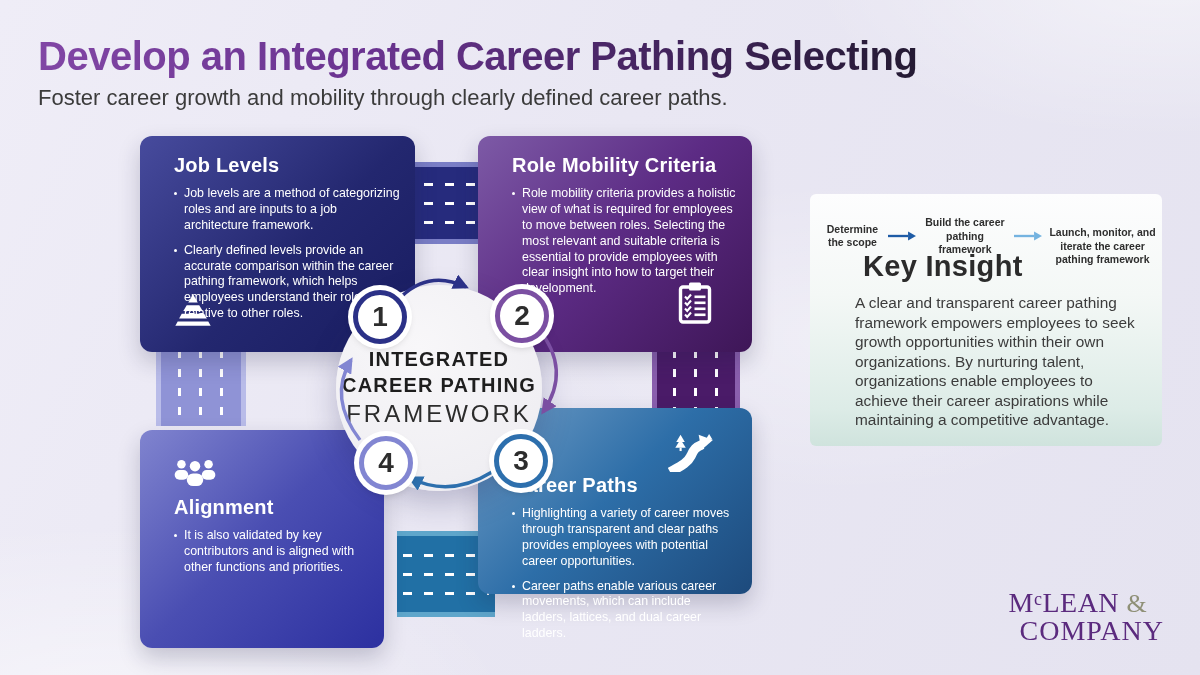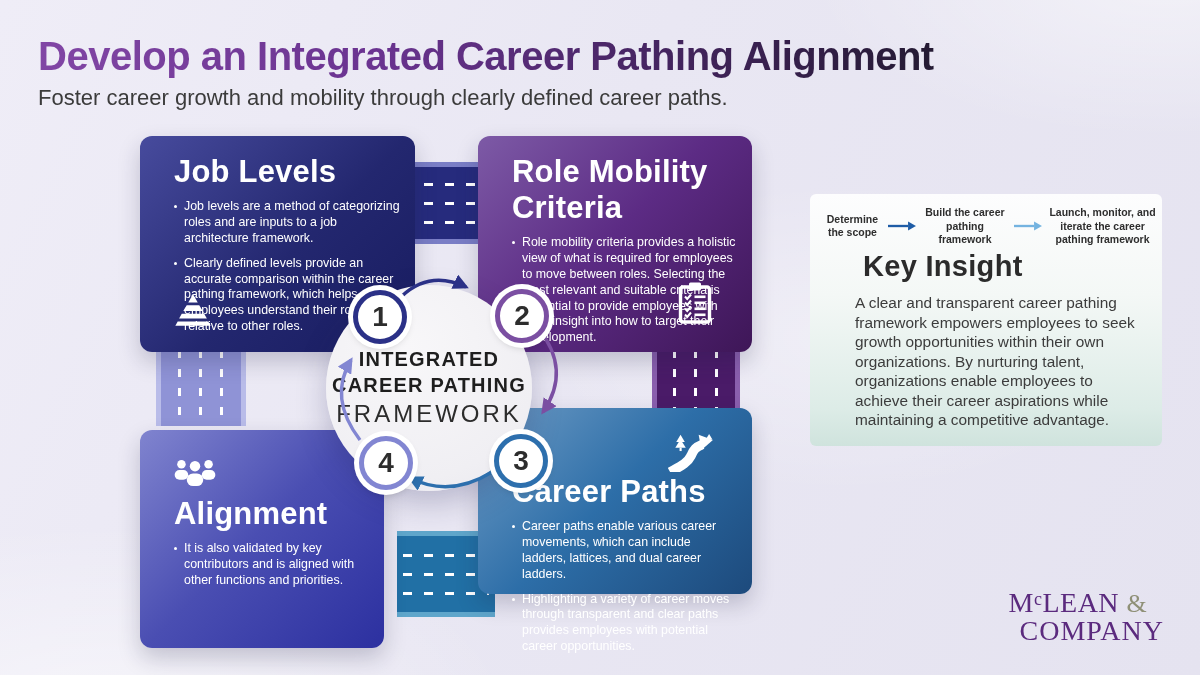--- a/index.html
+++ b/index.html
@@ -46,30 +46,30 @@
     background:linear-gradient(135deg,#474b9d 0%,#23276f 55%,#181c60 100%);}
   .q-tr{left:478px;top:136px;width:274px;height:216px;
     background:linear-gradient(135deg,#7d5aa6 0%,#5c2b84 48%,#3e1657 100%);}
   .q-bl{left:140px;top:430px;width:244px;height:218px;
     background:linear-gradient(135deg,#8084cf 0%,#4a4eb2 48%,#2c30a0 100%);}
   .q-br{left:478px;top:408px;width:274px;height:186px;
     background:linear-gradient(135deg,#6f9cc5 0%,#2d6ea8 48%,#1d4a7c 100%);}
   .q-body{position:absolute;left:34px;right:14px;}
   .q-tl .q-body,.q-tr .q-body{top:18px;}
   .q-bl .q-body,.q-br .q-body{top:66px;}
-  .q-title{font-size:31px;font-weight:700;letter-spacing:.2px;margin-bottom:9px;}
+  .q-title{font-size:20px;font-weight:700;letter-spacing:.2px;margin-bottom:9px;}
   .bullet{display:flex;gap:7px;margin-bottom:9px;font-size:12.4px;line-height:1.28;justify-content:flex-end;}
   .b-dot{width:3px;height:3px;border-radius:50%;background:#fff;margin-top:6px;flex-shrink:0;}
   .q-icon{position:absolute;}
   .q-tl .q-icon{left:34px;bottom:20px;}
   .q-tr .q-icon{right:40px;bottom:24px;}
   .q-bl .q-icon{left:32px;top:26px;}
   .q-br .q-icon{right:38px;top:24px;}
   
-  .hub{position:absolute;left:326px;top:285px;width:206px;height:206px;border-radius:50%;
+  .hub{position:absolute;left:336px;top:285px;width:206px;height:206px;border-radius:50%;
     z-index:3;display:flex;flex-direction:column;align-items:center;justify-content:center;
     background:radial-gradient(circle at 40% 30%,#f8f7f9,#f0eff3 70%,#e9e8ee 100%);
     box-shadow:0 12px 30px rgba(40,40,90,.25);text-align:center;}
   .hub .l1,.hub .l2{font-size:20px;font-weight:700;letter-spacing:1.2px;color:#1e1e1e;line-height:1.3;}
   .hub .l3{font-size:24px;font-weight:400;letter-spacing:3px;color:#2c2c2c;line-height:1.3;}
   .arrows{position:absolute;left:290px;top:250px;z-index:4;pointer-events:none;}
   .badge{position:absolute;z-index:5;width:44px;height:44px;border-radius:50%;background:#fff;
     display:flex;align-items:center;justify-content:center;
     font-size:28px;font-weight:700;color:#2d2d2d;
     box-shadow:0 0 0 5px #fff,0 3px 8px rgba(0,0,0,.28);}
@@ -77,39 +77,39 @@
   .badge.b2{left:495px;top:289px;border:5px solid #7b4fa2;}
   .badge.b3{left:494px;top:434px;border:5px solid #2d6fad;}
   .badge.b4{left:359px;top:436px;border:5px solid #8286d2;}
   
   .insight-card{position:absolute;left:810px;top:194px;width:352px;height:252px;z-index:2;
     border-radius:6px;
     background:linear-gradient(180deg,#fdfdfe 0%,#f4f8f6 40%,#ddece7 85%,#cfe3dd 100%);}
   .flow{position:absolute;left:14px;right:6px;top:12px;display:flex;align-items:center;
     justify-content:center;gap:7px;}
   .flow .step{font-size:10.5px;font-weight:700;color:#2e2e2e;text-align:center;line-height:1.3;}
-  .flow .s1{width:68px;}.flow .s2{width:100px;}.flow .s3{width:128px;}
+  .flow .s1{width:68px;}.flow .s2{width:100px;}.flow .s3{width:128px;margin-top:20px;}
   .ki{position:absolute;left:45px;right:26px;top:56px;}
   .ki h2{margin:0 0 10px 8px;font-size:29px;font-weight:600;color:#2b2b2b;letter-spacing:.3px;}
   .ki p{margin:0;font-size:15.4px;line-height:1.27;color:#3c3c3c;}
   
   .logo{position:absolute;right:36px;bottom:30px;z-index:10;
     font-family:"Liberation Serif", serif;color:#5b2a7e;line-height:1.0;}
   .logo .l1{font-size:28px;letter-spacing:.5px;}
   .logo .l2{font-size:28px;letter-spacing:1px;margin-left:11px;text-align:center;}
   .logo .small-c{font-size:18px;position:relative;top:-7px;}
   .logo .amp{color:#8f9077;font-size:26px;}
 </style>
 </head>
 <body>
 
 <div class="slide">
 
   <div class="hdr">
-    <h1>Develop an Integrated Career Pathing Alignment</h1>
+    <h1>Develop an Integrated Career Pathing Selecting</h1>
     <div class="sub">Foster career growth and mobility through clearly defined career paths.</div>
   </div>
 
   <div class="road h road-top">
     <div class="strip a"></div>
     <div class="strip b"></div>
     <div class="dash-row" style="top:21px"></div>
     <div class="dash-row" style="top:40px"></div>
     <div class="dash-row" style="top:59px"></div>
   </div>
@@ -203,25 +203,25 @@
         <rect x="14.5" y="18" width="17" height="13" rx="6.5"></rect>
       </svg>
     </span>
   </div>
 
   <div class="card q-br">
     <div class="q-body">
       <div class="q-title">Career Paths</div>
       <div class="bullet">
         <span class="b-dot"></span>
+        <span>Highlighting a variety of career moves through transparent and clear paths provides employees with potential career opportunities.</span>
+      </div>
+      <div class="bullet">
+        <span class="b-dot"></span>
         <span>Career paths enable various career movements, which can include ladders, lattices, and dual career ladders.</span>
-      </div>
-      <div class="bullet">
-        <span class="b-dot"></span>
-        <span>Highlighting a variety of career moves through transparent and clear paths provides employees with potential career opportunities.</span>
       </div>
     </div>
     <span class="q-icon">
       <svg width="46" height="40" viewBox="0 0 48 42" fill="#fff">
         <path d="M2,42 C13,36 20,33 24,25 C27,18 29,16 36,13" stroke="#fff" stroke-width="10" fill="none"></path>
         <polygon points="32,3 47,8.5 35,19"></polygon>
         <polygon points="8.5,10.5 13,3 17.5,10.5"></polygon>
         <polygon points="7.5,16.5 13,7.5 18.5,16.5"></polygon>
         <rect x="12" y="16.5" width="2.2" height="3.5"></rect>
         <polygon points="39.5,8 43,2 46.5,8"></polygon>

